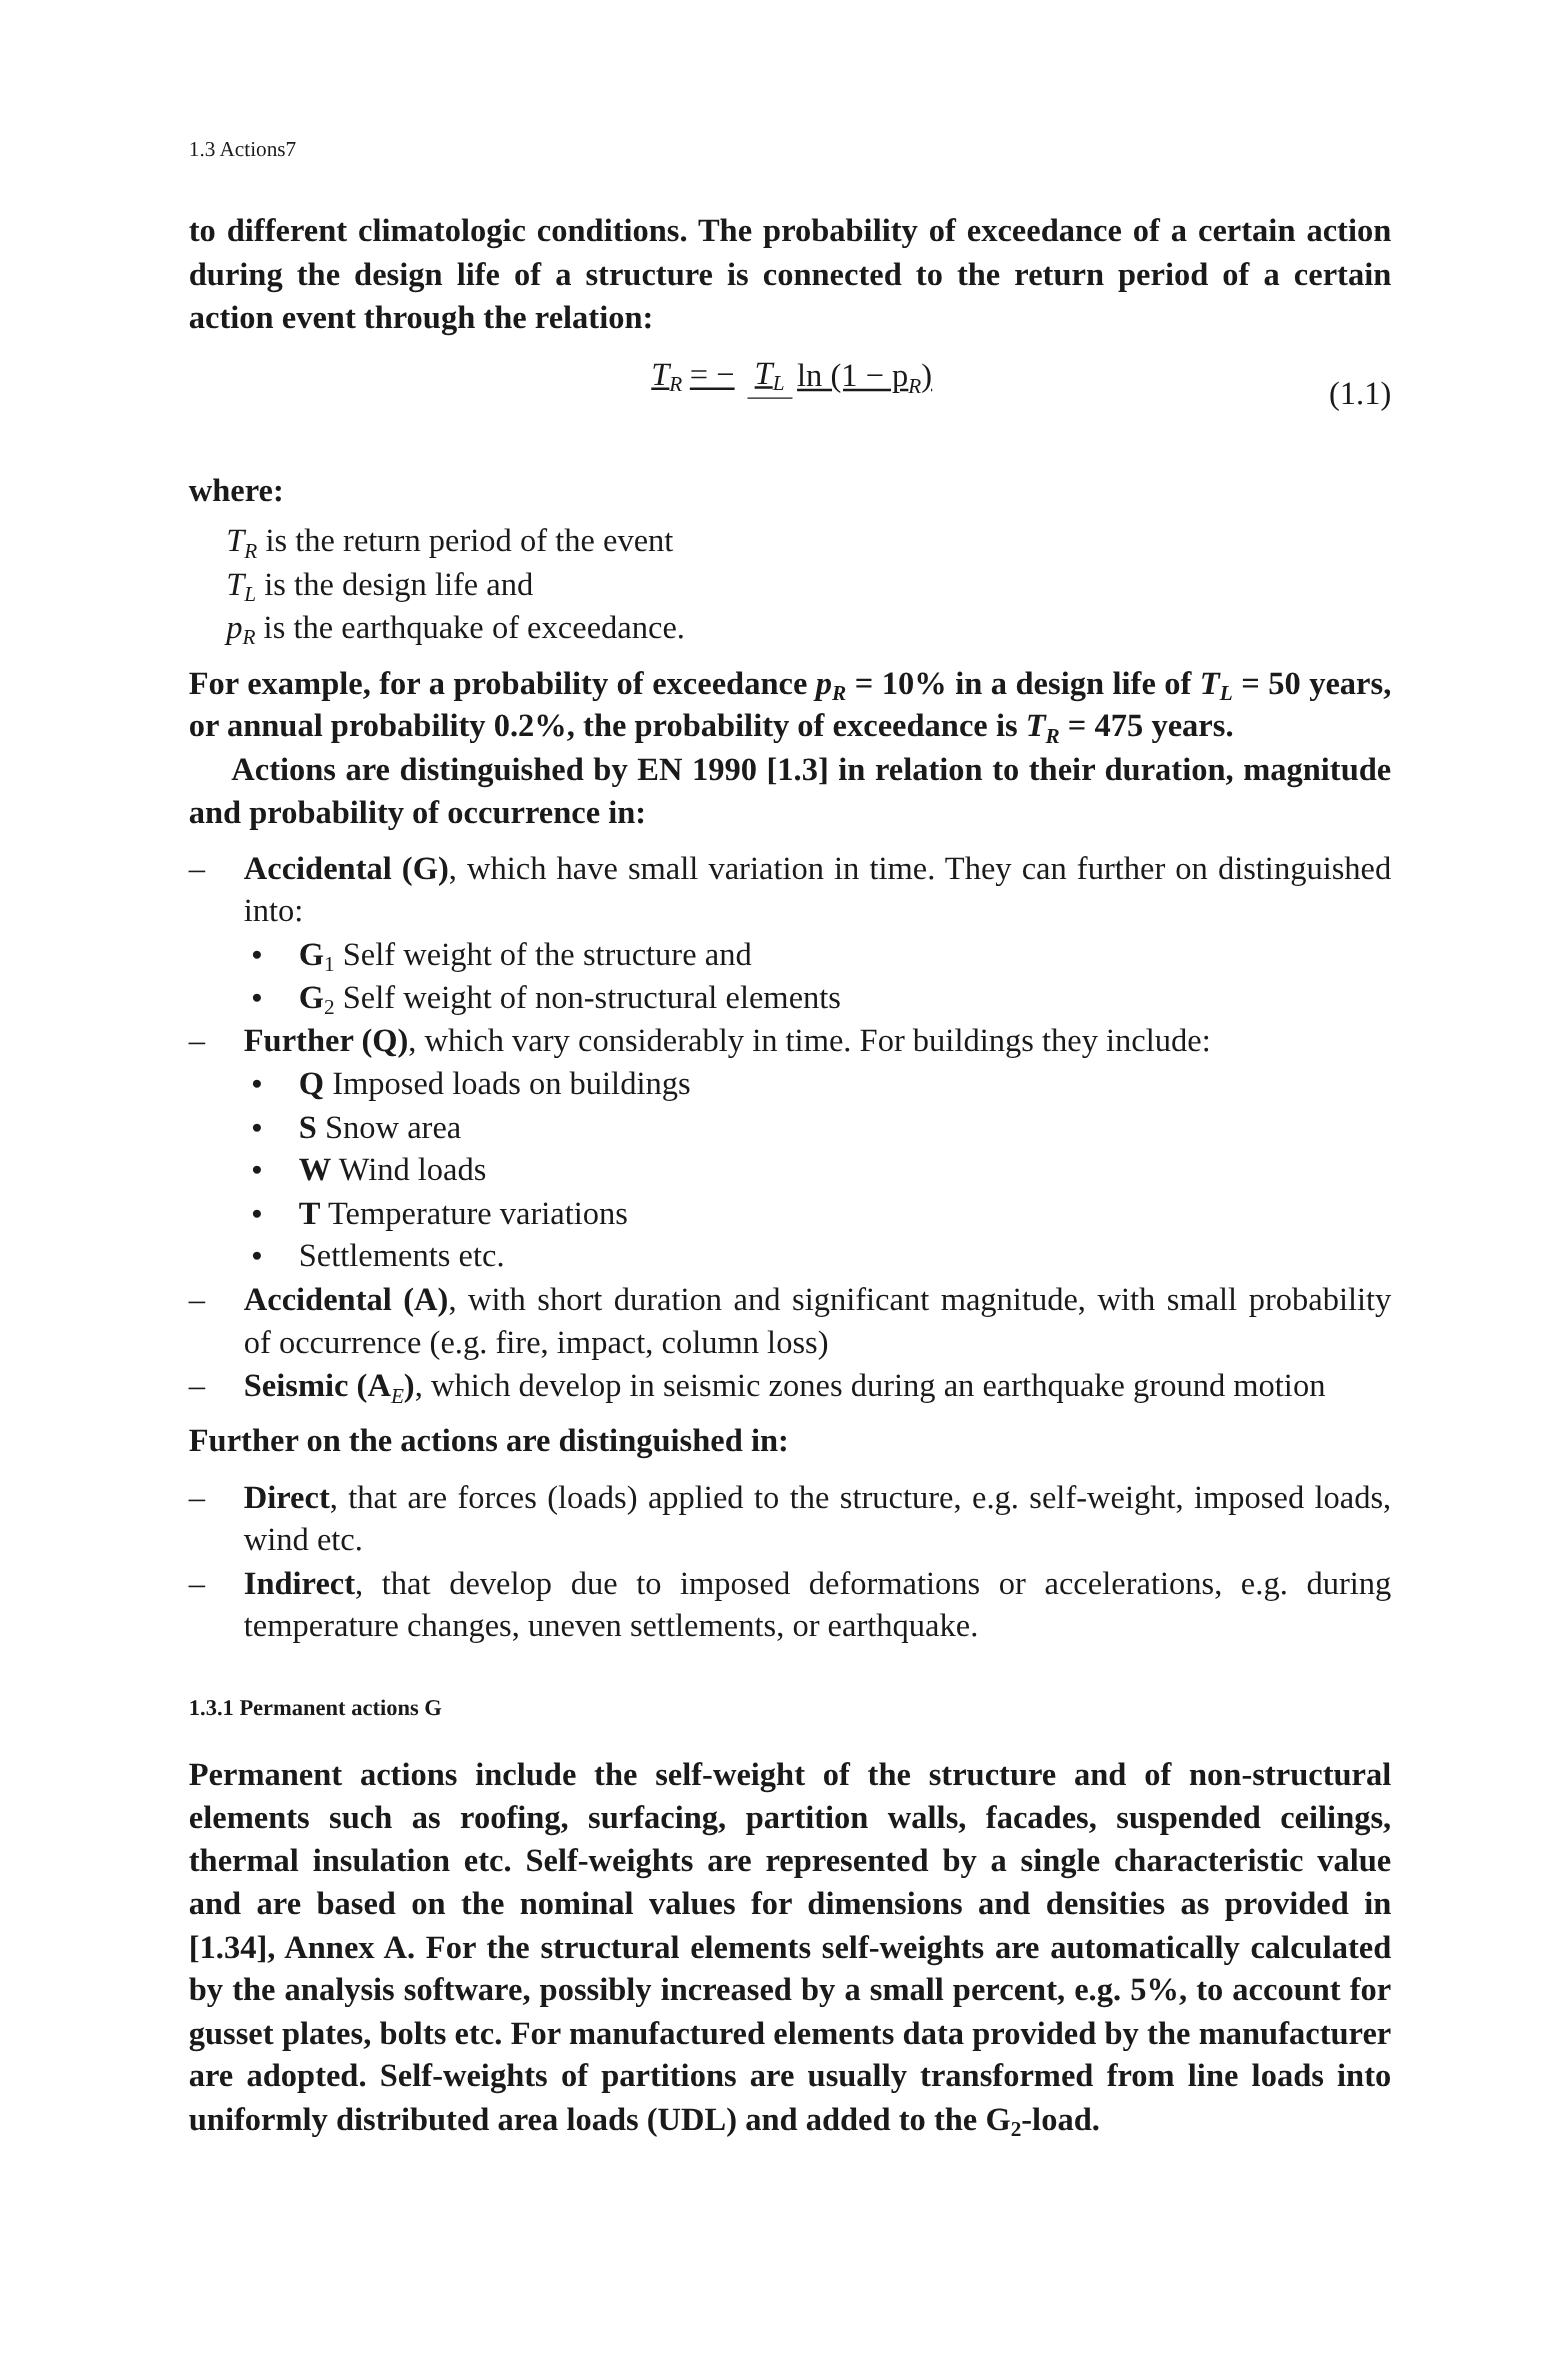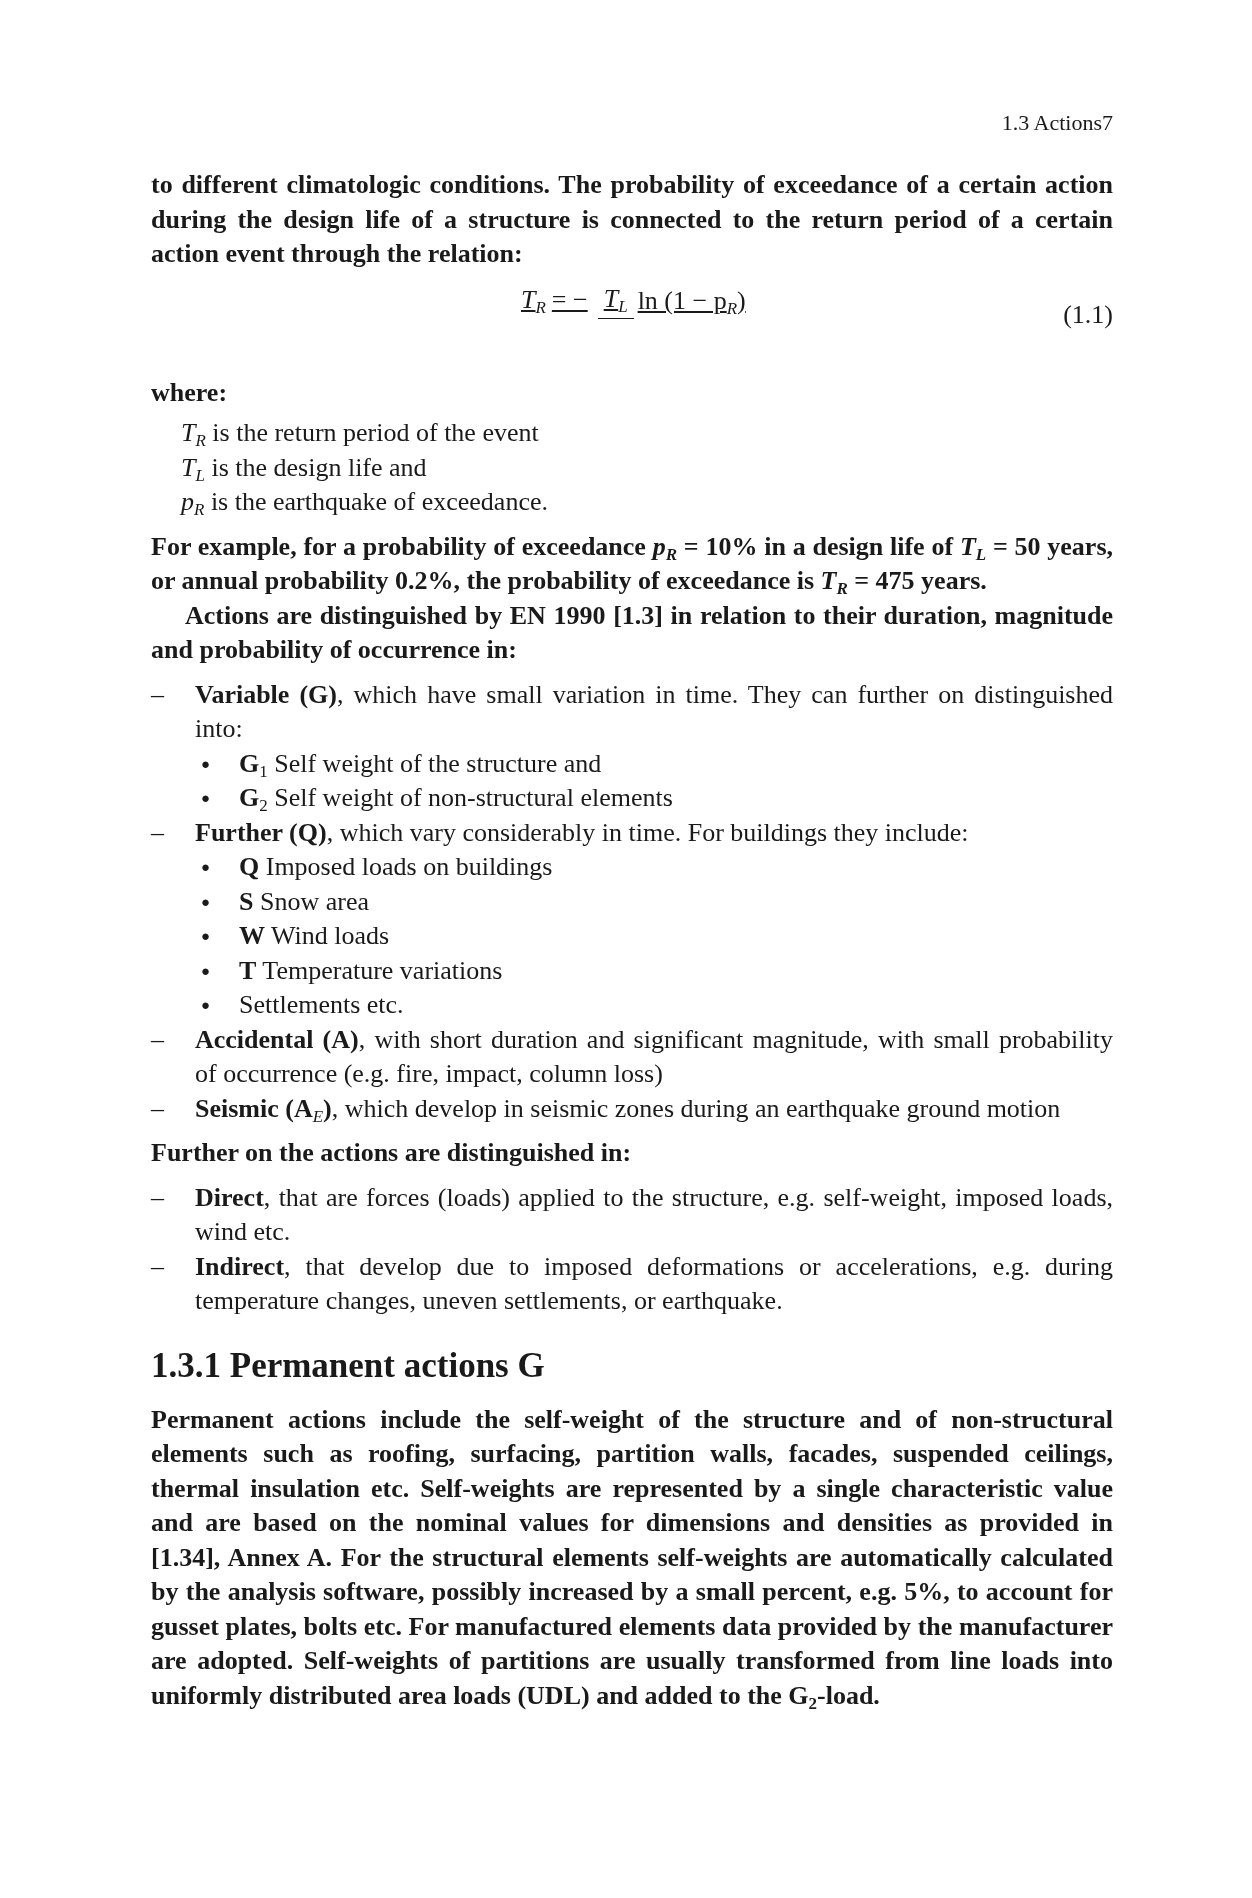--- a/index.html
+++ b/index.html
@@ -2,40 +2,40 @@
 <html><head>
 <meta charset="utf-8">
 <style>
   html, body { margin: 0; padding: 0; background: #ffffff; }
   body {
     width: 1252px; height: 1898px; position: relative;
     font-family: "Liberation Serif", "DejaVu Serif", serif;
     color: #1a1a1a;
   }
   .page { position: absolute; left: 151px; top: 0; width: 962px; }
-  .running-head { position: absolute; top: 110px; left: 0; width: 962px; font-size: 22px; display: flex; justify-content: flex-end; }
+  .running-head { position: absolute; top: 110px; left: 0; width: 962px; font-size: 17px; display: flex; justify-content: flex-start; }
   .content { position: absolute; top: 168px; left: 0; width: 962px; font-size: 26px; line-height: 34.5px; text-align: justify; }
   p { margin: 0; font-weight: bold; }
   .indent { text-indent: 34px; }
   i.v { font-style: italic; }
   sub { font-size: 17px; vertical-align: -5px; line-height: 0; }
   .eq-block { position: relative; height: 92px; margin: 4px 0 8px 0; }
   .eq { position: absolute; left: 370px; top: 6px; display: flex; align-items: center; text-decoration: underline; }
   .frac { display: inline-flex; align-items: center; margin-left: 4px; }
   .frac .num { padding: 0 6px 2px 6px; border-bottom: 1.5px solid #1a1a1a; }
   .frac .den { padding: 2px 4px 0 4px; }
   .eq-num { position: absolute; right: 0; top: 22px; }
   .where-list { padding-left: 30px; margin: 6px 0 10px 0; }
   ul.dash, ul.bullet { list-style: none; margin: 0; padding: 0; }
   ul.dash > li { position: relative; padding-left: 44px; }
   ul.dash > li::before { content: "\2013"; position: absolute; left: 0; top: 0; }
   ul.bullet > li { position: relative; padding-left: 44px; }
   ul.bullet > li::before { content: "\25CF"; position: absolute; left: 6px; top: 0; font-size: 15px; }
   .gap { height: 10px; }
-  h3 { font-size: 35px; font-weight: bold; margin: 30px 0 20px 0; line-height: 34px; }
+  h3 { font-size: 18px; font-weight: bold; margin: 30px 0 20px 0; line-height: 34px; }
 </style>
 </head>
 <body>
 
 <div class="page">
   <div class="running-head">
     <span>1.3  Actions</span>
     <span>7</span>
   </div>
 
@@ -60,21 +60,21 @@
       <div><i class="v">T</i><sub><i class="v">L</i></sub><span> is the design life and</span></div>
       <div><i class="v">p</i><sub><i class="v">R</i></sub><span> is the earthquake of exceedance.</span></div>
     </div>
 
     <p><span>For example, for a probability of exceedance </span><i class="v">p</i><sub><i class="v">R</i></sub><span> = 10% in a design life of </span><i class="v">T</i><sub><i class="v">L</i></sub><span> = 50 years, or annual probability 0.2%, the probability of exceedance is </span><i class="v">T</i><sub><i class="v">R</i></sub><span> = 475 years.</span></p>
     <p class="indent">Actions are distinguished by EN 1990 [1.3] in relation to their duration, magnitude and probability of occurrence in:</p>
     <div class="gap"></div>
 
     <ul class="dash">
       <li>
-        <b>Variable (G)</b><span>, which have small variation in time. They can further on distinguished into:</span>
+        <b>Accidental (G)</b><span>, which have small variation in time. They can further on distinguished into:</span>
         <ul class="bullet">
           <li><b>G</b><sub>1</sub><span> Self weight of the structure and</span></li>
           <li><b>G</b><sub>2</sub><span> Self weight of non-structural elements</span></li>
         </ul>
       </li>
       <li>
         <b>Further (Q)</b><span>, which vary considerably in time. For buildings they include:</span>
         <ul class="bullet">
           <li><b>Q</b><span> Imposed loads on buildings</span></li>
           <li><b>S</b><span> Snow area</span></li>

